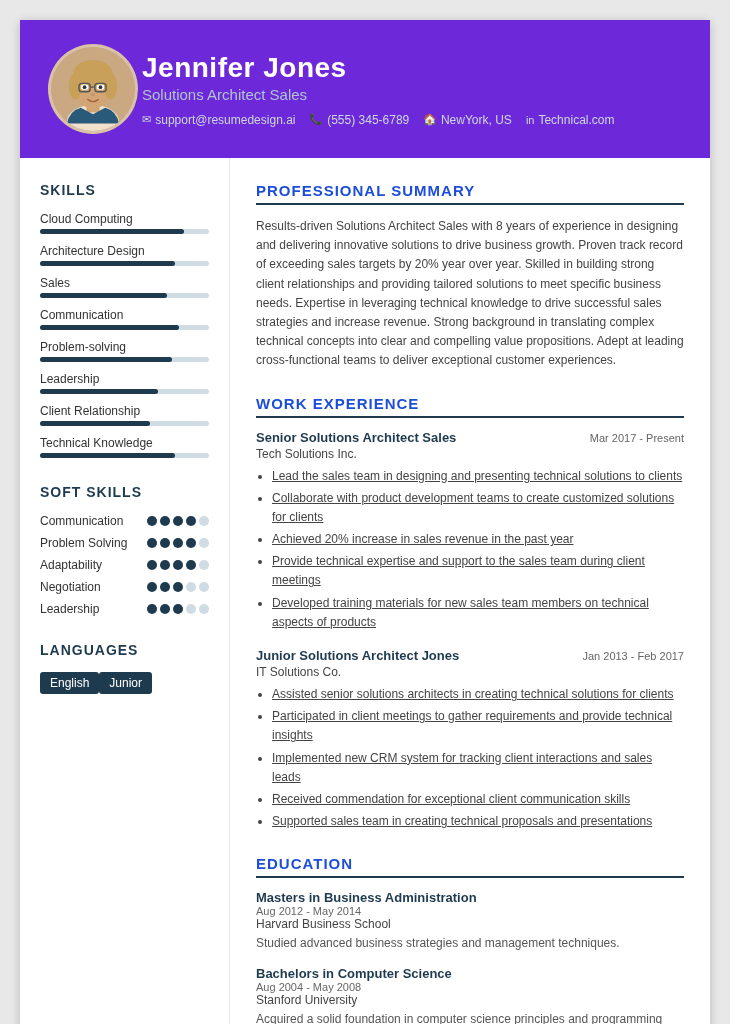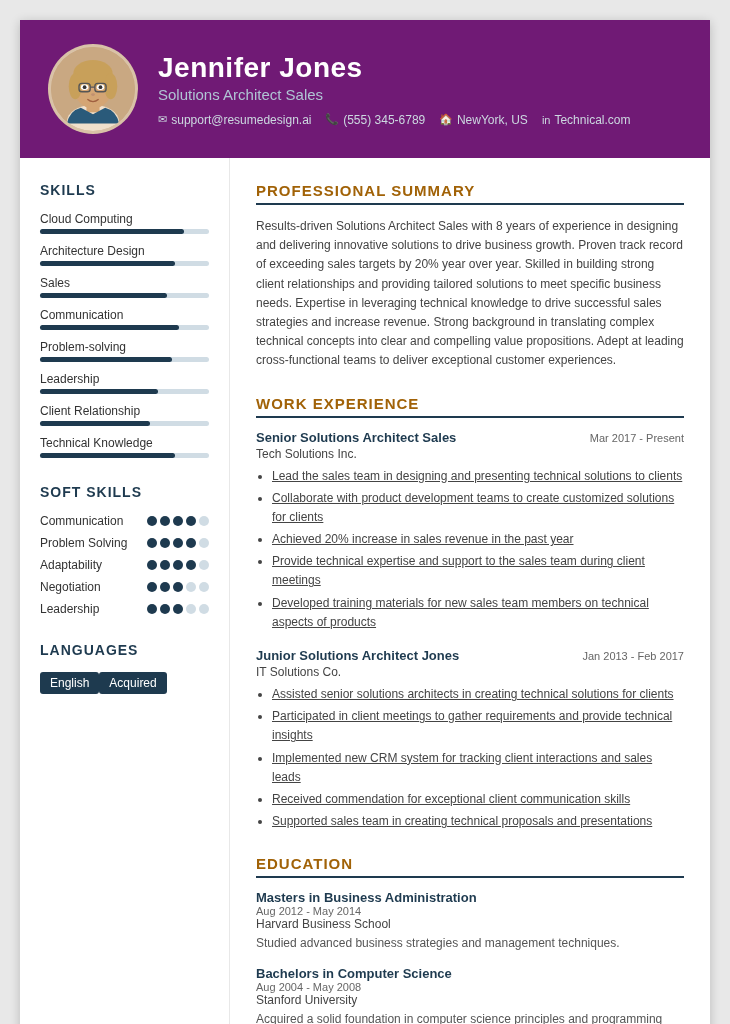--- a/index.html
+++ b/index.html
@@ -12,26 +12,26 @@
       min-height: 1024px;
       padding: 20px;
     }
     .resume {
       width: 690px;
       background: #fff;
       box-shadow: 0 2px 10px rgba(0,0,0,0.2);
     }
     
     .header {
-      background: #701a75;
+      background: #6d28d9;
       color: white;
       display: flex;
       align-items: center;
       padding: 24px 28px;
-      gap: 20px;
+      gap: 4px;
     }
     .avatar {
       width: 90px;
       height: 90px;
       border-radius: 50%;
       background: #c9a882;
       overflow: hidden;
       flex-shrink: 0;
       border: 3px solid rgba(255,255,255,0.3);
       display: flex;
@@ -145,21 +145,21 @@
     }
     
     .main {
       flex: 1;
       padding: 24px 26px;
     }
     .main-section { margin-bottom: 24px; }
     .main-section-title {
       font-size: 15px;
       font-weight: bold;
-      color: #a16207;
+      color: #1d4ed8;
       text-transform: uppercase;
       letter-spacing: 1px;
       border-bottom: 2px solid #1e3a4f;
       padding-bottom: 4px;
       margin-bottom: 12px;
     }
     .summary-text {
       font-size: 12px;
       color: #444;
       line-height: 1.6;
@@ -393,21 +393,21 @@
                 <div class="dot filled"></div>
                 <div class="dot"></div>
                 <div class="dot"></div>
               </div>
   </div>
           </div>
       </div>
 
       <div class="sidebar-section">
         <div class="section-title">LANGUAGES</div>
-        <div id="languages-list"><span class="lang-badge">English</span><span class="lang-badge">Acquired</span></div>
+        <div id="languages-list"><span class="lang-badge">English</span><span class="lang-badge">Junior</span></div>
       </div>
     </div>
 
     <div class="main">
 
       <div class="main-section">
         <div class="main-section-title">PROFESSIONAL SUMMARY</div>
         <p class="summary-text">Results-driven Solutions Architect Sales with 8 years of experience in designing and delivering innovative solutions to drive business growth. Proven track record of exceeding sales targets by 20% year over year. Skilled in building strong client relationships and providing tailored solutions to meet specific business needs. Expertise in leveraging technical knowledge to drive successful sales strategies and increase revenue. Strong background in translating complex technical concepts into clear and compelling value propositions. Adept at leading cross-functional teams to deliver exceptional customer experiences.</p>
       </div>
 

